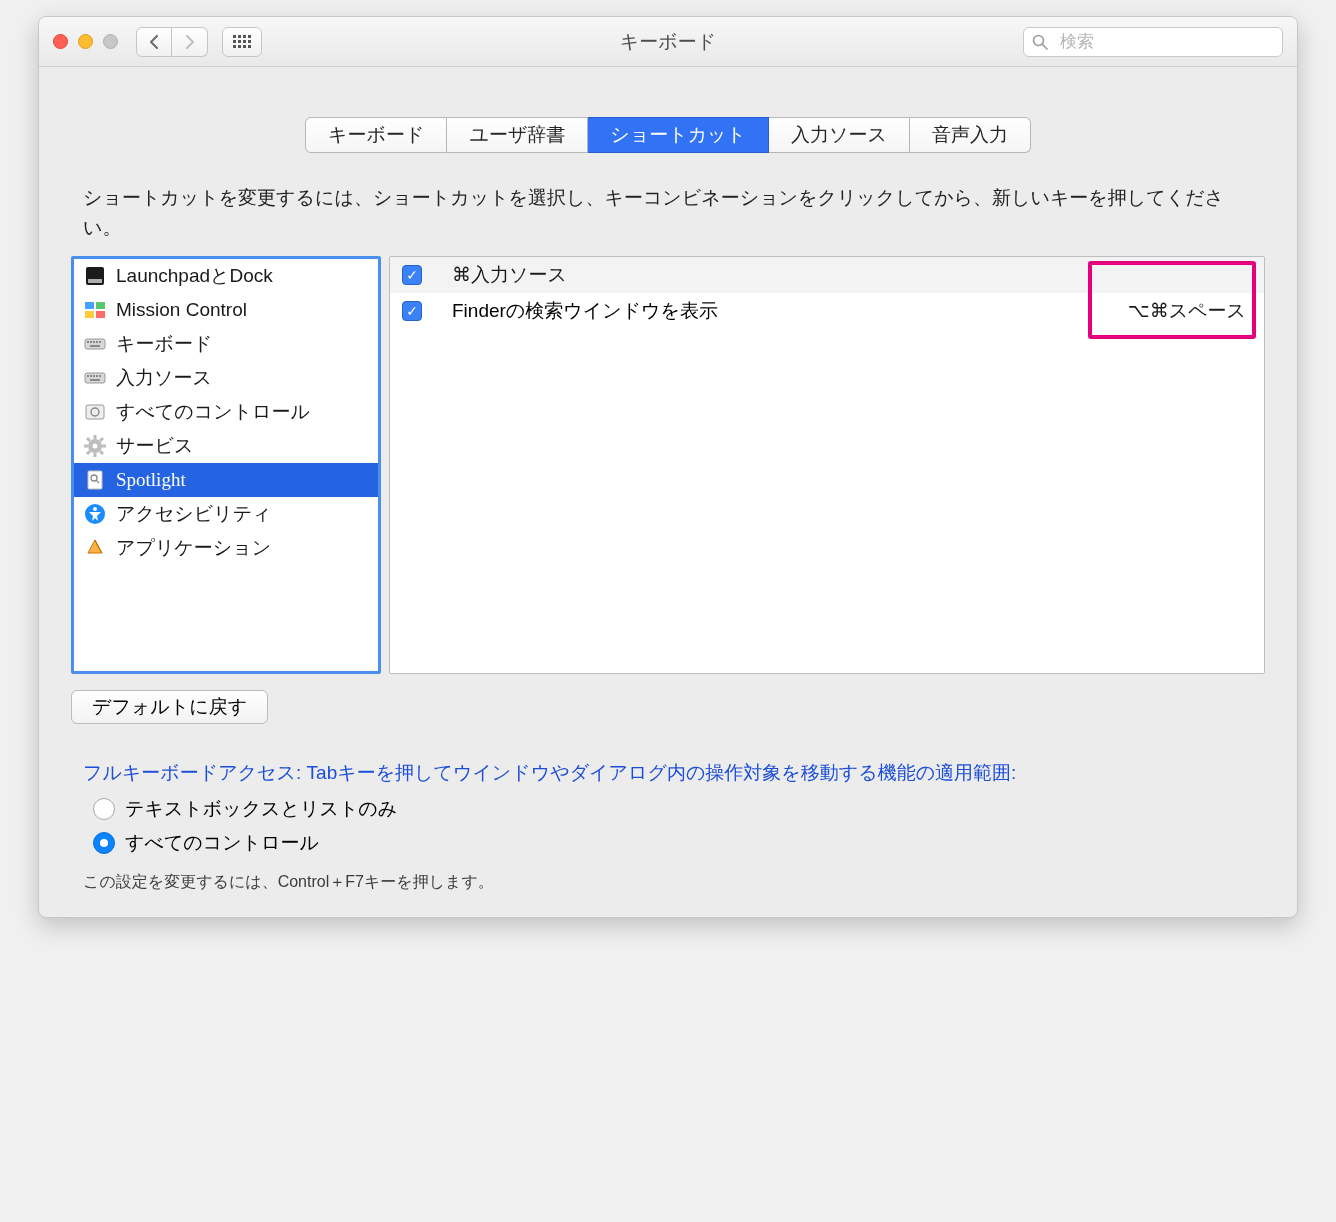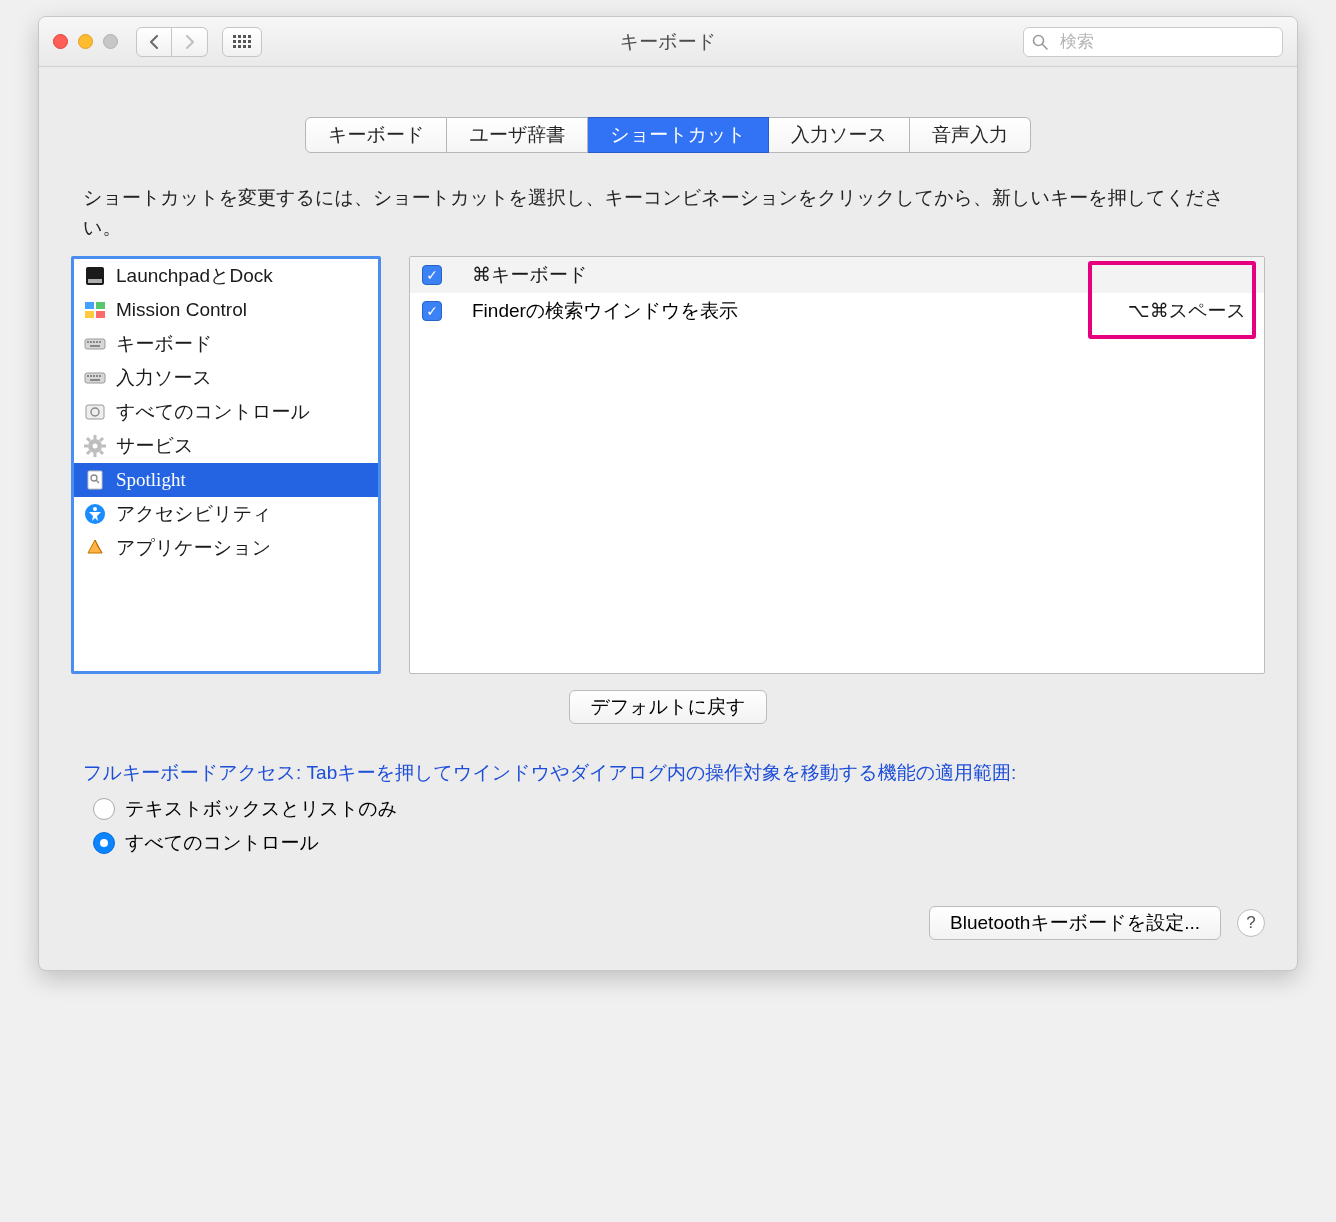--- a/index.html
+++ b/index.html
@@ -73,21 +73,21 @@
     cursor:pointer;
   }
   .tab:first-child{border-left:1px solid #b6b6b6;border-radius:6px 0 0 6px;}
   .tab:last-child{border-radius:0 6px 6px 0;}
   .tab.active{background:#3273f6;color:#fff;border-color:#2a5bd0;}
 
   .instruction {
     font-size:19px;color:#232323;line-height:1.6;margin:0 14px 12px;
   }
 
-  .panels { display:flex;gap:28px;margin:0 2px; }
+  .panels { display:flex;gap:8px;margin:0 2px; }
   .sidebar {
     width:310px;height:418px;background:#fff;
     border:3px solid #4a8ef0;border-radius:2px;overflow:auto;
   }
   .side-item {
     display:flex;align-items:center;padding:4px 10px;gap:10px;
     font-size:19px;color:#1a1a1a;cursor:pointer;height:34px;
   }
   .side-item.selected{background:#2463e2;color:#fff;font-family:Liberation Serif, serif;}
   .side-item .ico{width:22px;height:22px;display:flex;align-items:center;justify-content:center;font-size:17px;}
@@ -104,21 +104,21 @@
     width:20px;height:20px;border-radius:4px;background:#3b82f6;border:1px solid #2563c9;
     display:flex;align-items:center;justify-content:center;color:#fff;font-size:14px;margin-right:30px;
   }
   .row .label{flex:1;}
   .row .sc{font-size:19px;color:#1a1a1a;white-space:nowrap;}
   .highlight-box{
     position:absolute;top:4px;right:8px;width:168px;height:78px;
     border:4px solid #e6007e;border-radius:3px;pointer-events:none;
   }
 
-  .defaults-wrap{display:flex;justify-content:center;margin:16px 2px 0;}
+  .defaults-wrap{display:flex;justify-content:flex-start;margin:16px 2px 0;}
   .btn {
     padding:3px 20px;font-size:19px;background:linear-gradient(#fff,#f2f2f2);
     border:1px solid #bcbcbc;border-radius:6px;cursor:pointer;
   }
 
   .fka { margin:34px 14px 0;font-size:19px;color:#1d4ed8;line-height:1.6;}
   .radios { margin:8px 0 0 24px; }
   .radio-row{display:flex;align-items:center;gap:10px;font-size:19px;margin:8px 0;}
   .radio{width:22px;height:22px;border-radius:50%;border:1px solid #aaa;background:#fff;display:flex;align-items:center;justify-content:center;}
   .radio.sel{background:#0a84ff;border-color:#0a6edb;}
@@ -296,21 +296,21 @@
                 <path d="M11 3 L14 10 L18 16" fill="none" stroke="#c27200"></path>
               </svg>
             </span>
           <span>アプリケーション</span>
         </div>
       </div>
 
       <div class="detail">
         <div class="row z0">
           <div class="chk">✓</div>
-          <div class="sc">⌘キーボード</div>
+          <div class="sc">⌘入力ソース</div>
         </div>
         <div class="row">
           <div class="chk">✓</div>
           <div class="label">Finderの検索ウインドウを表示</div>
           <div class="sc">⌥⌘スペース</div>
         </div>
         <div class="highlight-box"></div>
       </div>
     </div>
 
@@ -322,20 +322,17 @@
     <div class="radios">
       <div class="radio-row">
         <div class="radio"></div>
         <span>テキストボックスとリストのみ</span>
       </div>
       <div class="radio-row">
         <div class="radio sel"></div>
         <span>すべてのコントロール</span>
       </div>
     </div>
-
-    <div class="footer">
-      <button class="btn">Bluetoothキーボードを設定...</button>
-      <div class="help">?</div>
-    </div>
+    <div class="hint">この設定を変更するには、Control＋F7キーを押します。</div>
+
 
   </div>
 </div>
 
 </body></html>

